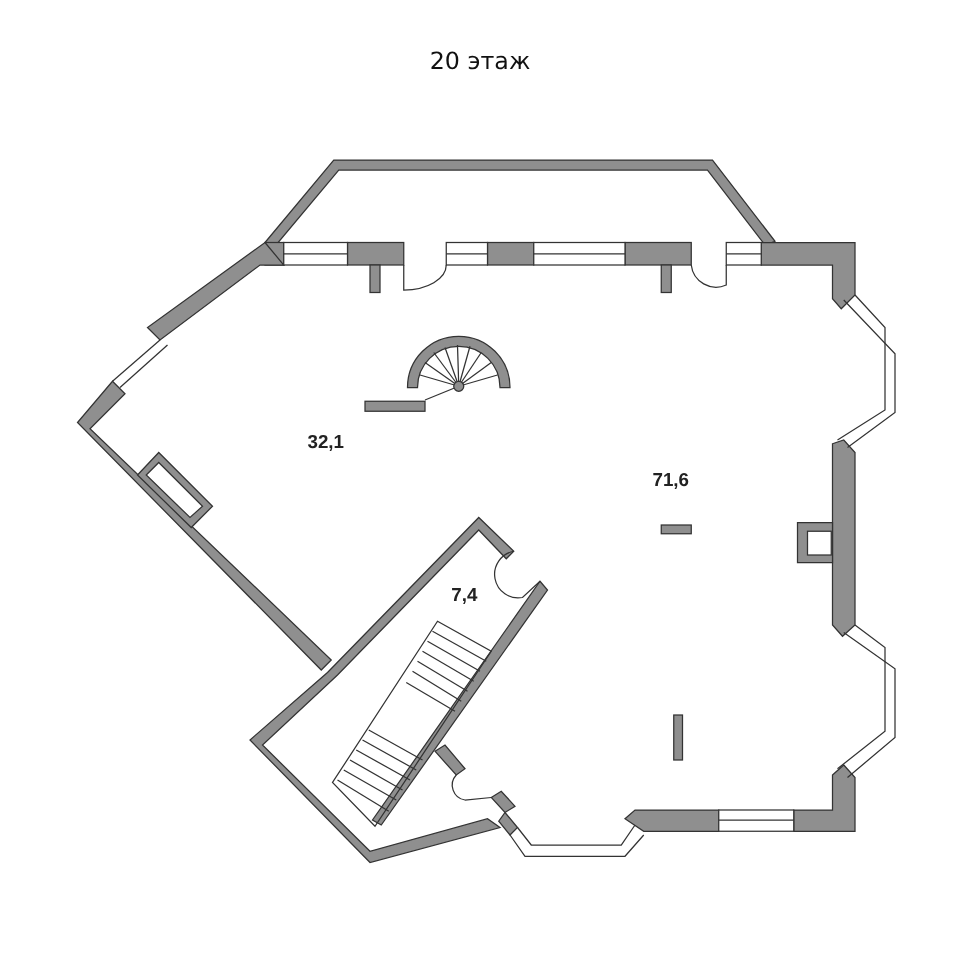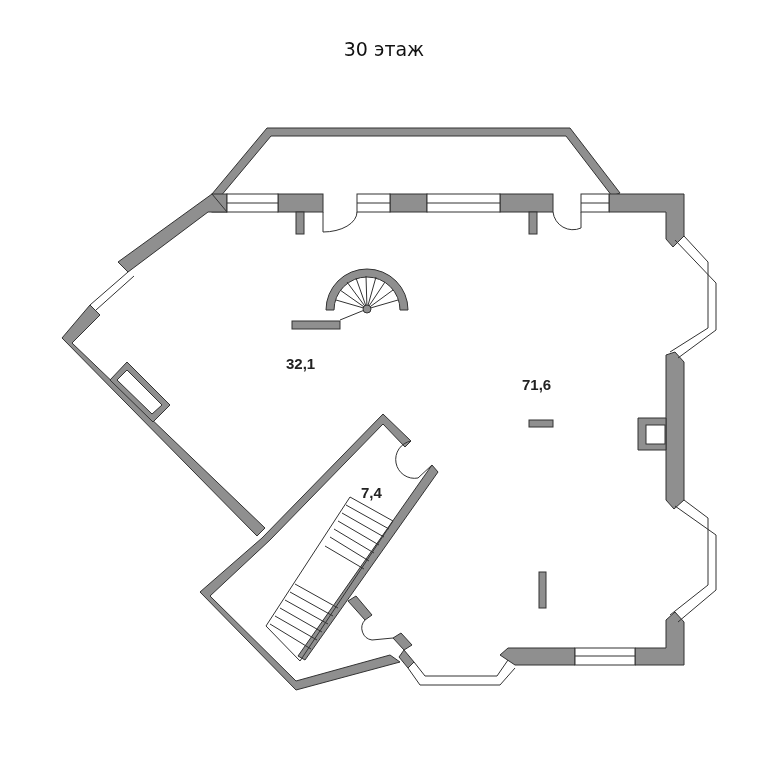--- a/index.html
+++ b/index.html
@@ -4,21 +4,21 @@
 <style>
   html, body { margin: 0; padding: 0; background: #ffffff; }
   body { width: 768px; height: 768px; position: relative; overflow: hidden; font-family: "Liberation Sans", sans-serif; }
   .title { position: absolute; left: 0; top: 38px; width: 768px; text-align: center; font-family: "DejaVu Sans", sans-serif; font-size: 19px; color: #111; }
   svg { position: absolute; left: 0; top: 0; }
   .area { position: absolute; font-family: "Liberation Sans", sans-serif; font-weight: bold; font-size: 15px; color: #222; }
 </style>
 </head>
 <body>
 
-<div class="title">30 этаж</div>
+<div class="title">20 этаж</div>
 
 <svg width="768" height="768" viewBox="0 0 768 768">
   <g stroke="#333" stroke-width="1" fill="#8f8f8f">
 
     <polygon points="212,194 267,128 570,128 620,193 612,196 566,136 271,136 220,197"></polygon>
 
     <rect x="212" y="194" width="15" height="18"></rect>
     <rect x="278" y="194" width="45" height="18"></rect>
     <rect x="296" y="212" width="8" height="22"></rect>
     <rect x="390" y="194" width="37" height="18"></rect>
@@ -109,15 +109,15 @@
       <line x1="367" y1="309" x2="376" y2="277"></line>
       <line x1="367" y1="309" x2="385" y2="282"></line>
       <line x1="367" y1="309" x2="393" y2="290"></line>
       <line x1="367" y1="309" x2="398" y2="300"></line>
       <line x1="367" y1="309" x2="340" y2="320"></line>
     </g>
     <circle cx="367" cy="309" r="4" fill="#8f8f8f"></circle>
   </g>
 </svg>
 
-<div class="area" style="left:246px; top:355px;margin-left:40px;">32,1</div>
+<div class="area" style="left:246px; top:345px;">32,1</div>
 <div class="area" style="left:522px; top:376px;">71,6</div>
-<div class="area" style="left:361px; top:484px;">7,4</div>
+<div class="area" style="left:361px; top:468px;">7,4</div>
 
 </body></html>

